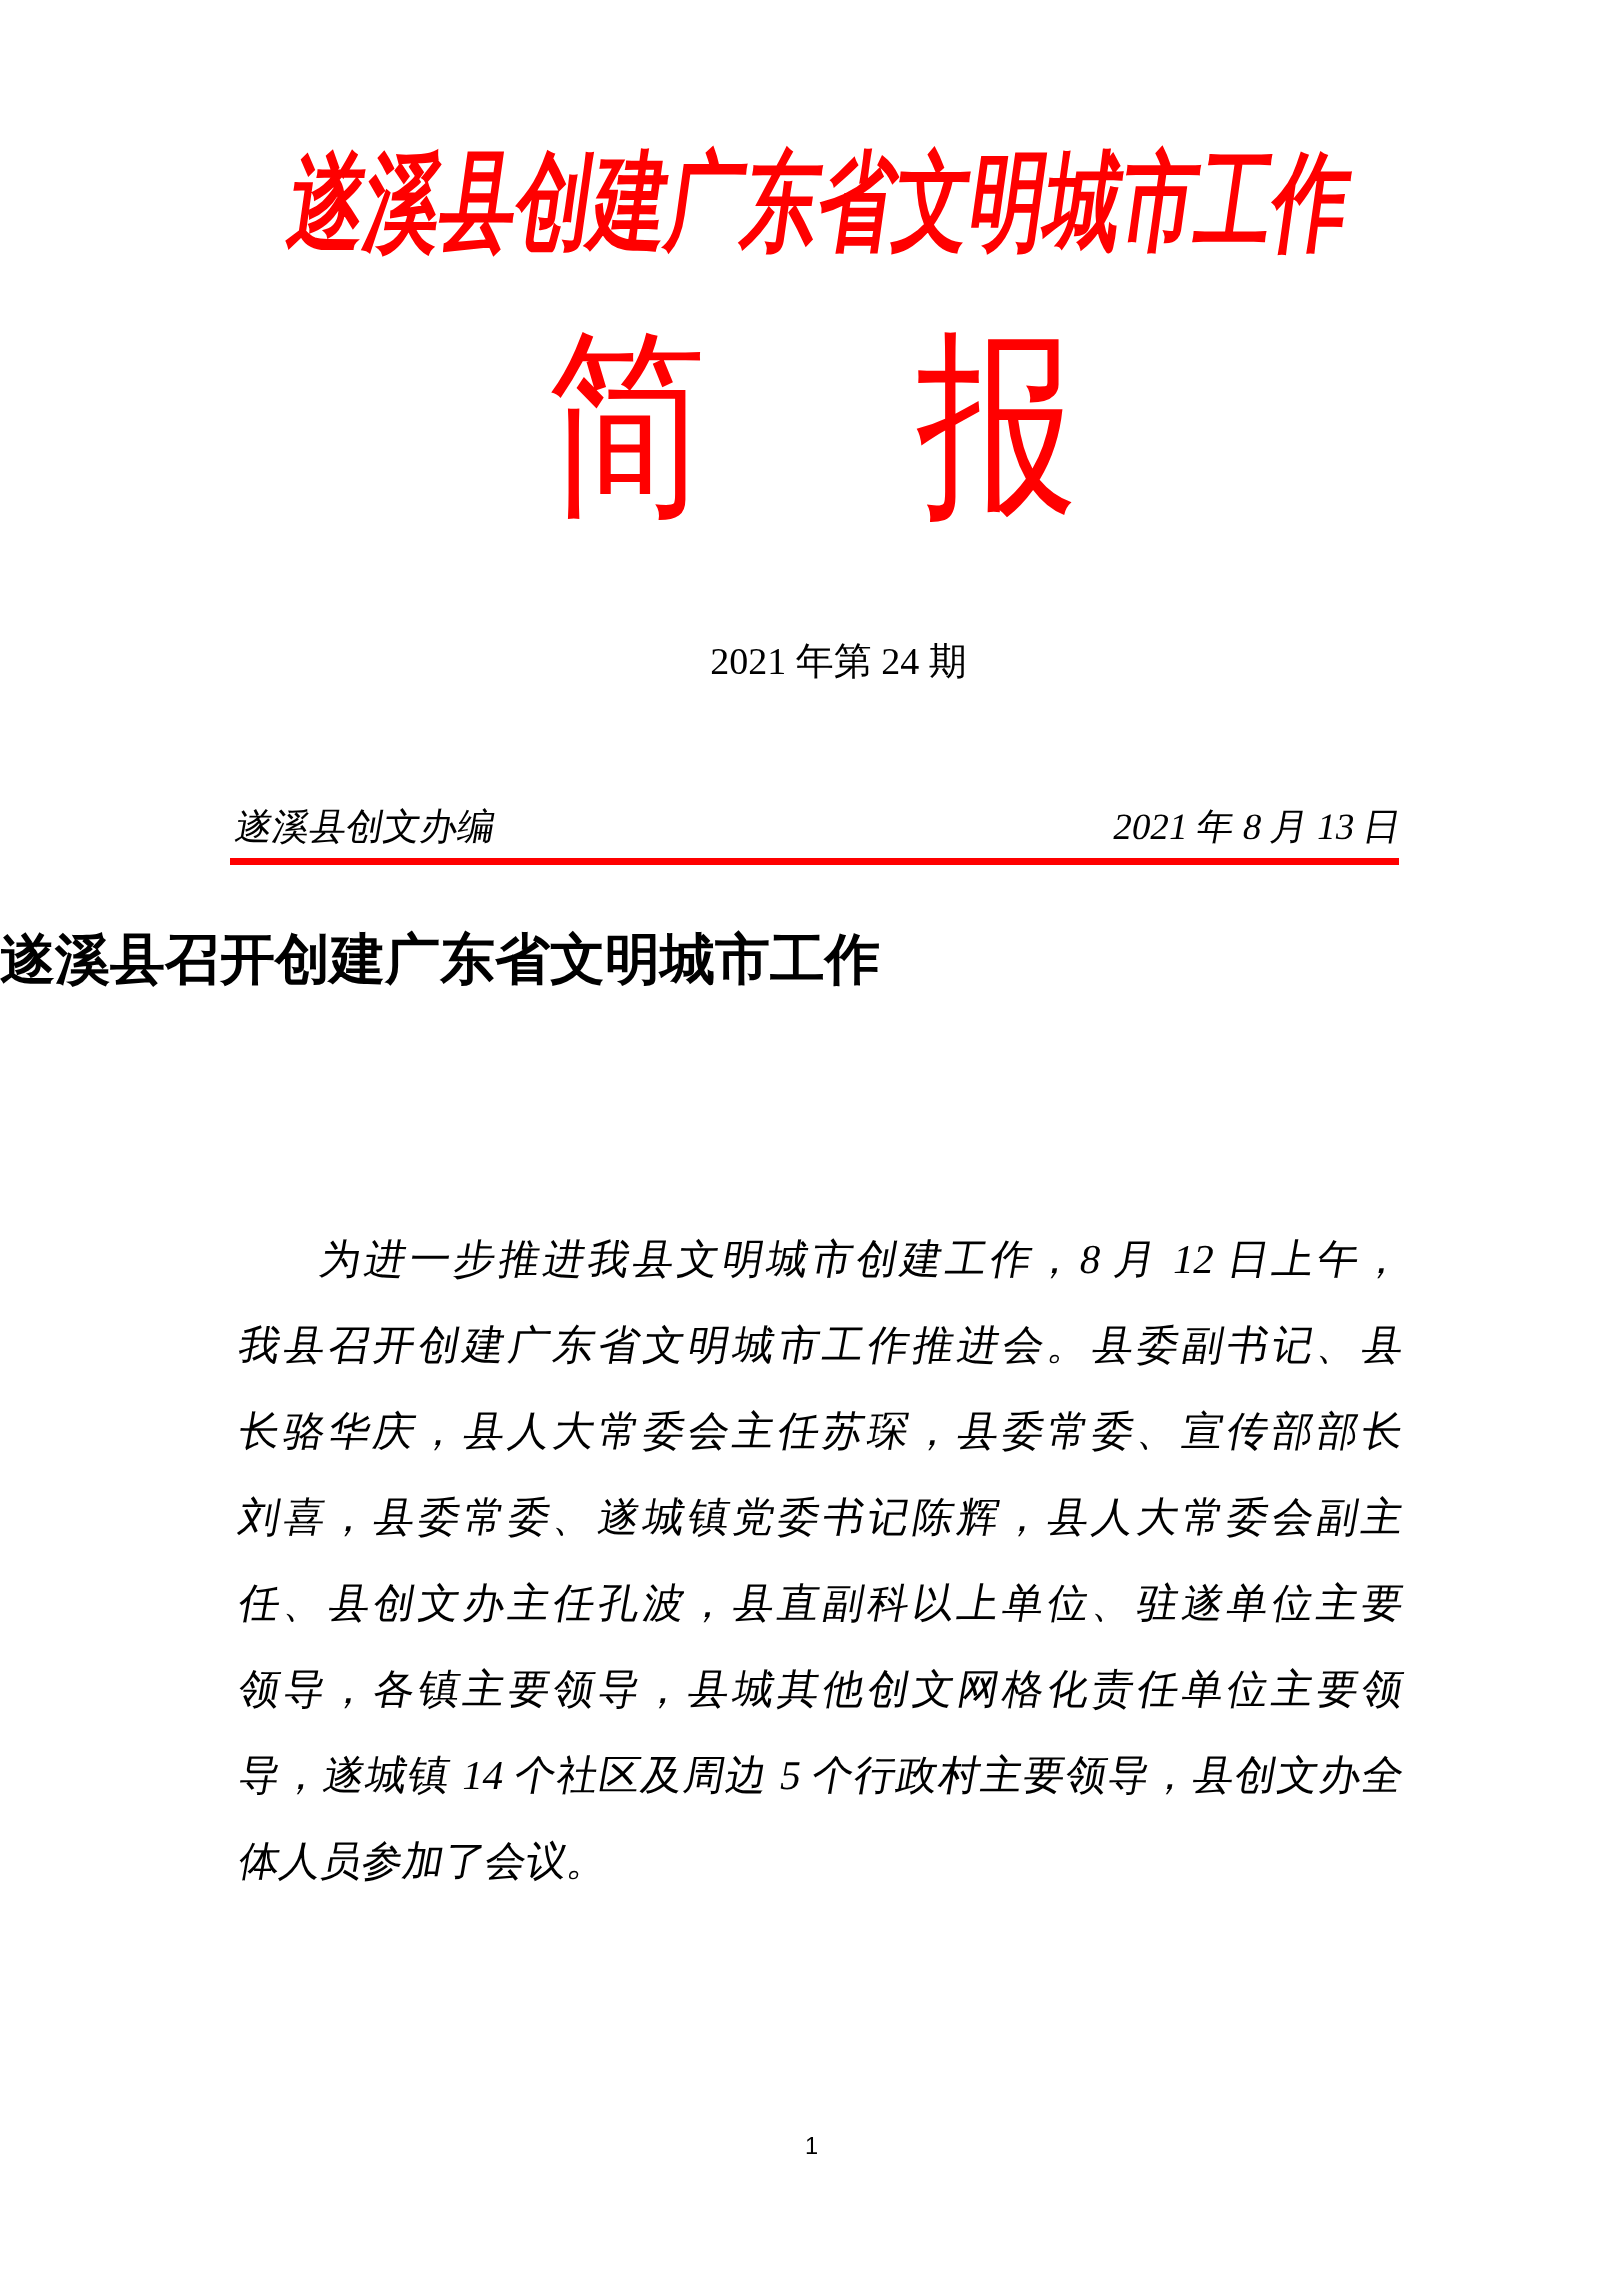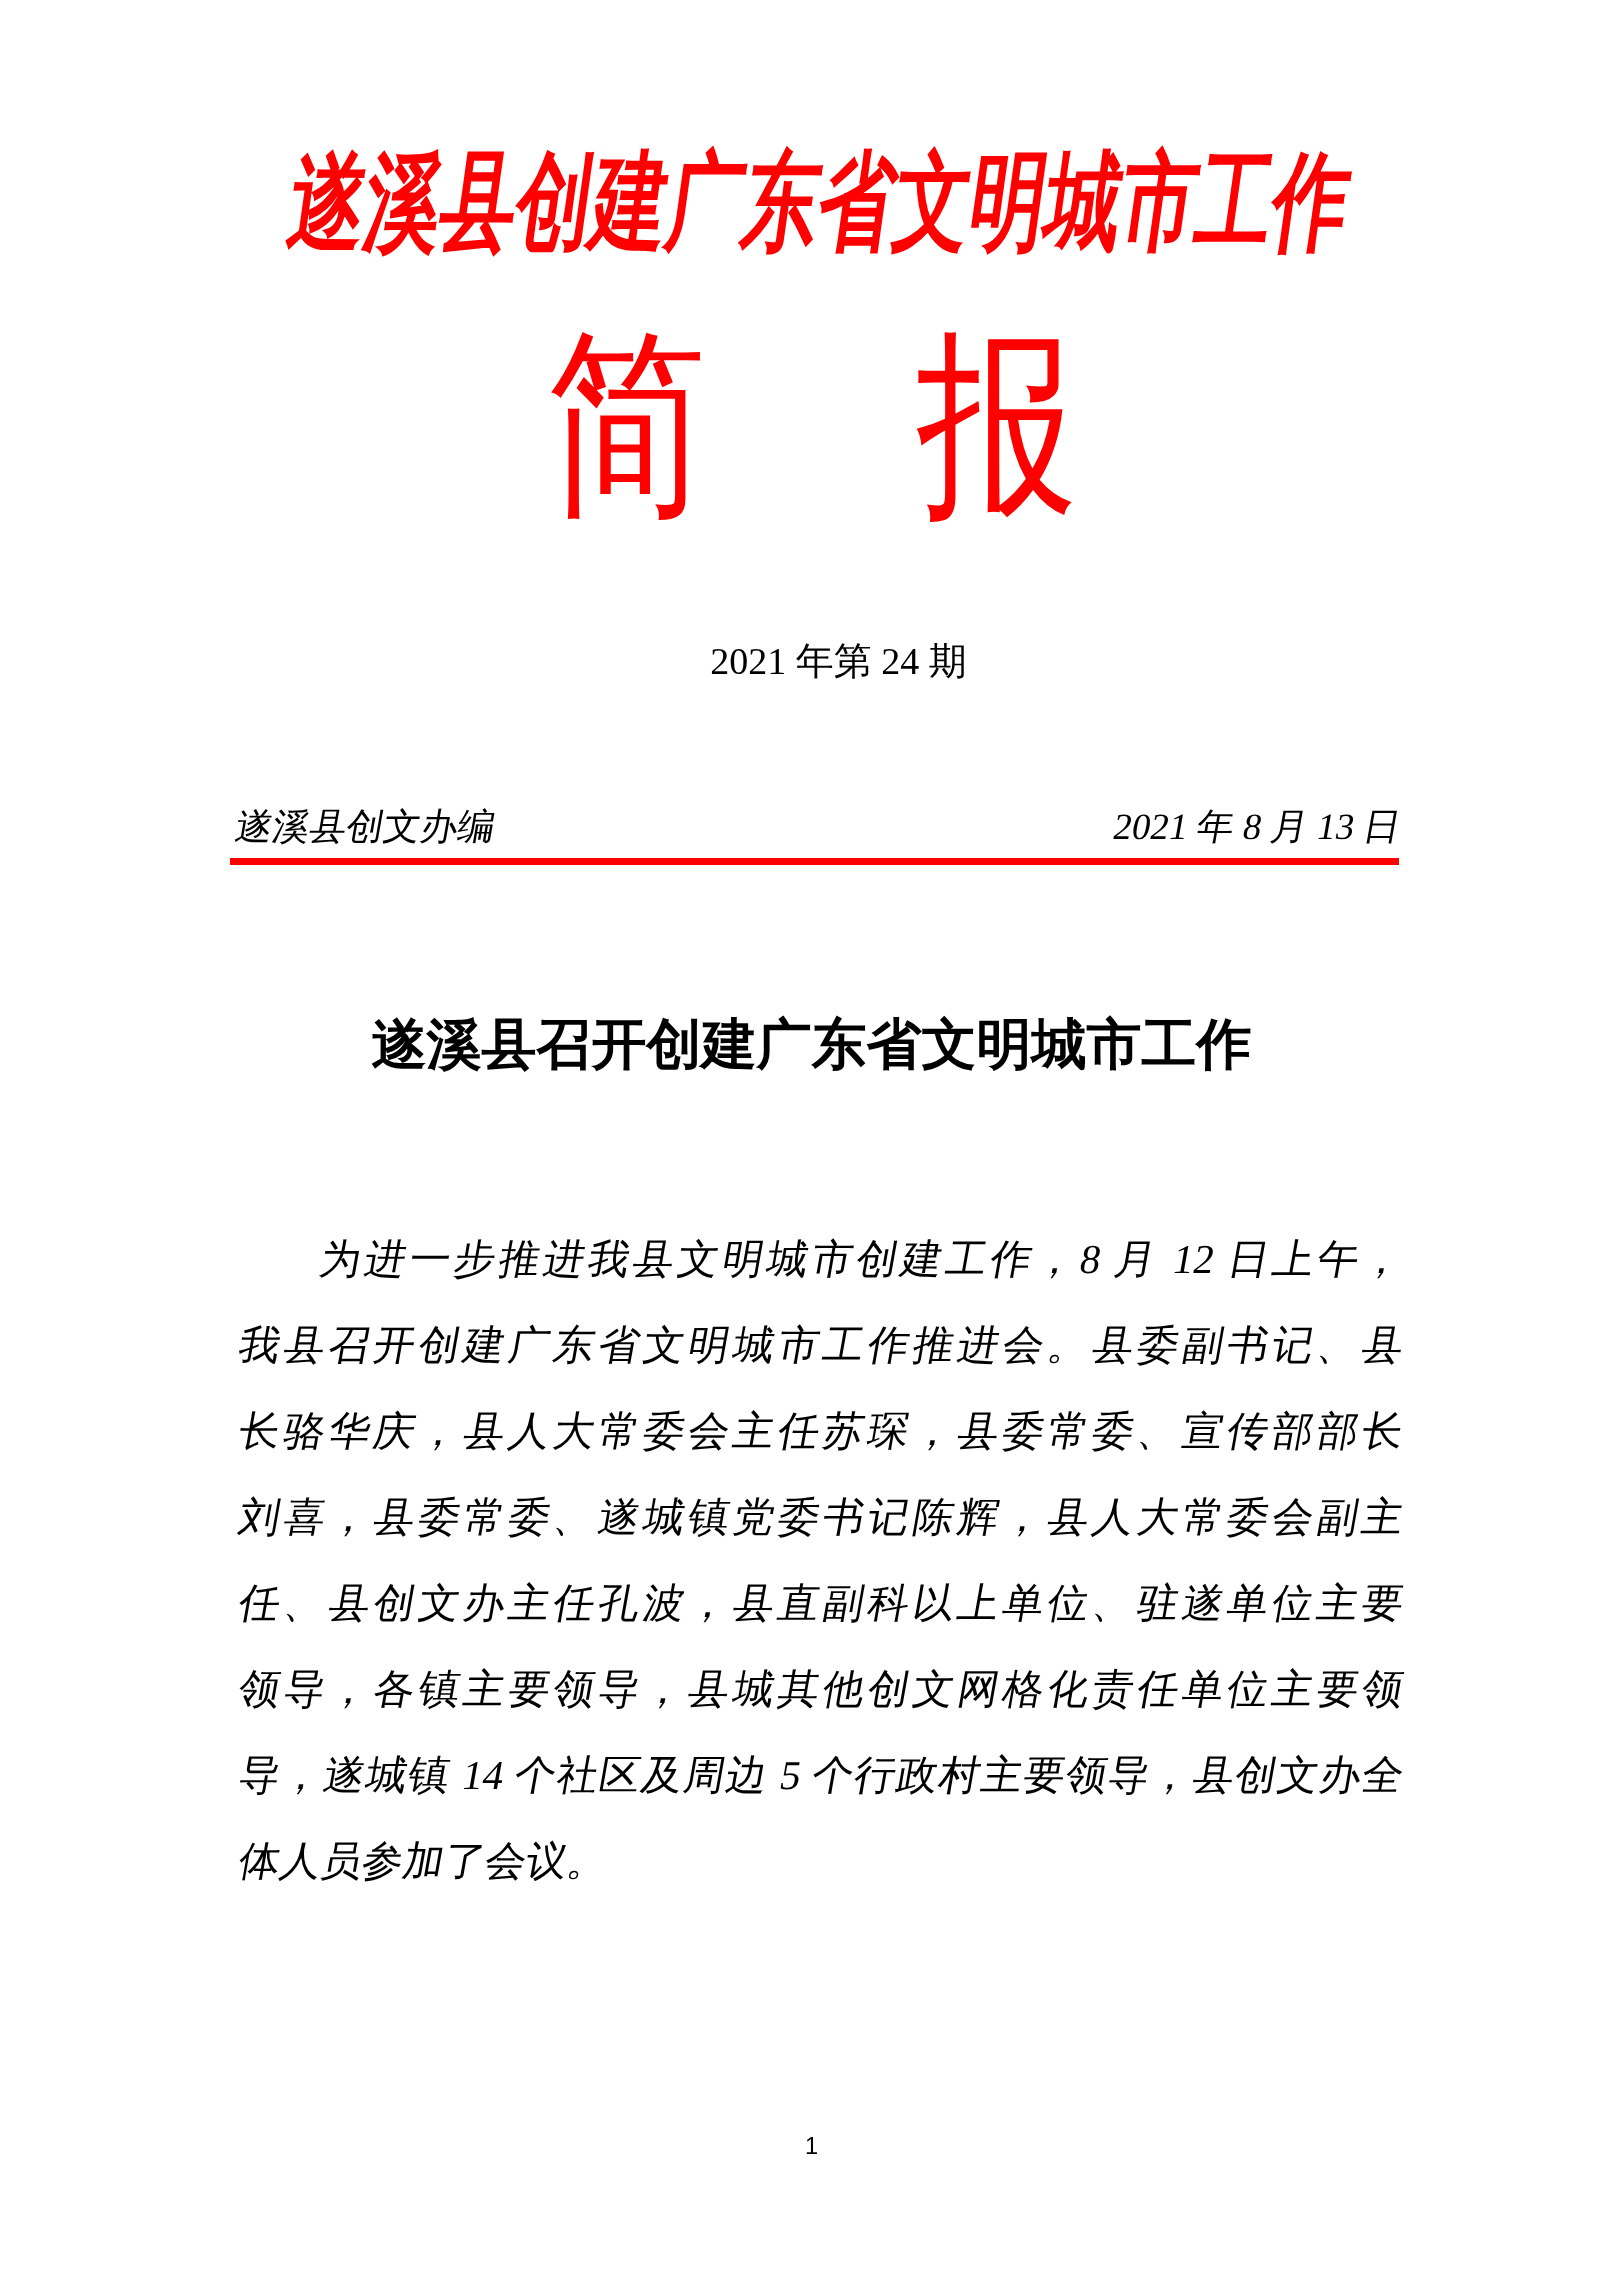--- a/index.html
+++ b/index.html
@@ -89,24 +89,23 @@
     top: 858px;
     left: 230px;
     width: 1169px;
     height: 7.2px;
     background: #FF0000;
   }
 
   
   .article-title {
     position: absolute;
-    top: 1002px;
+    top: 917px;
     left: 0;
     width: 100%;
-    text-align: center;
     font-weight: bold;
     color: #000000;
   }
   .article-title .t-line {
     font-size: 55px;
     line-height: 86px;
     white-space: pre;
   }
   .article-body {
     position: absolute;

